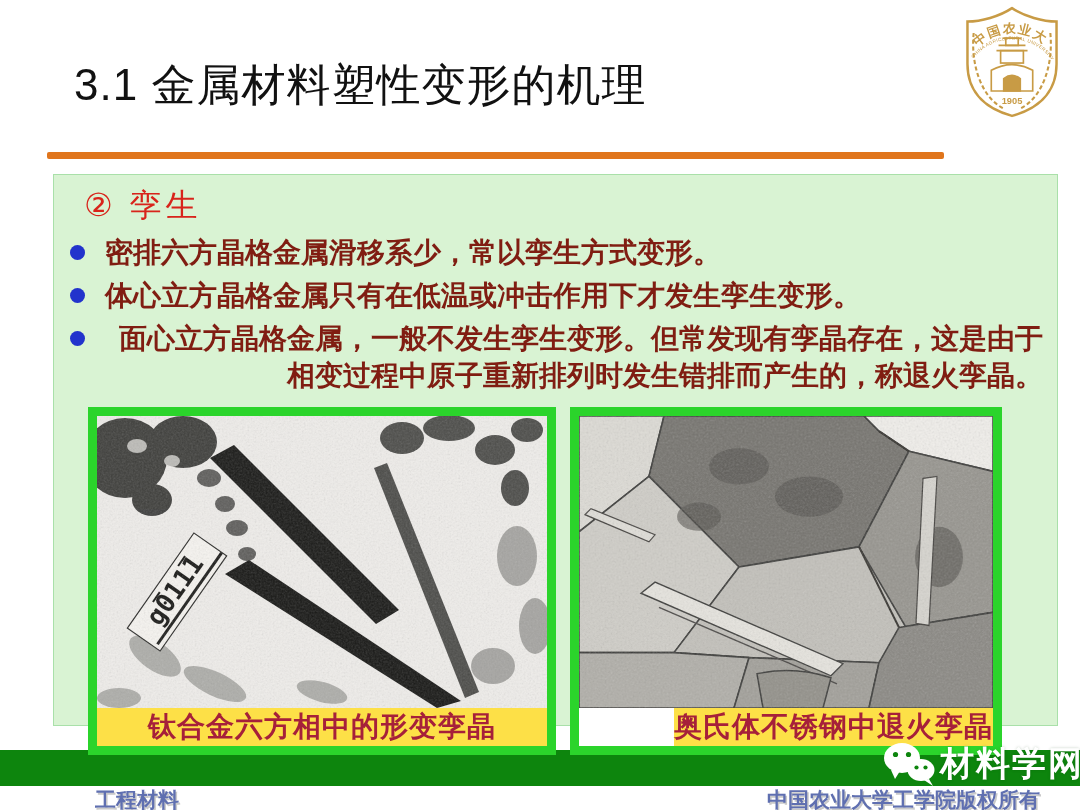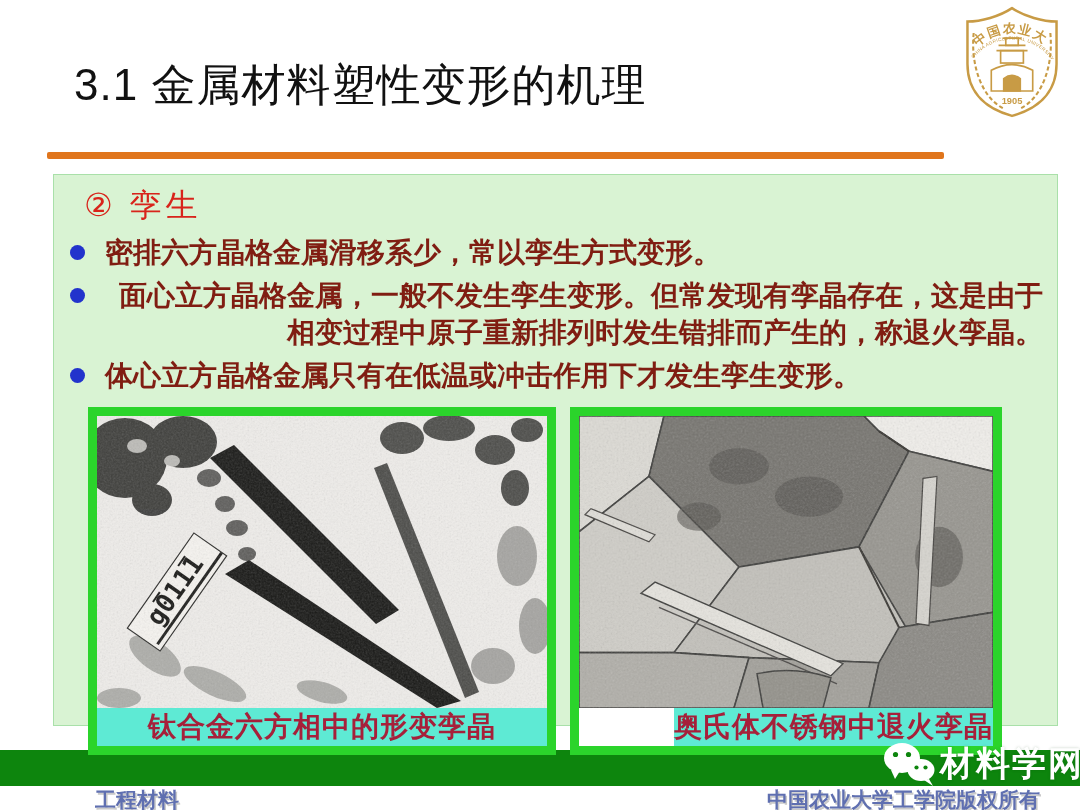--- a/index.html
+++ b/index.html
@@ -56,21 +56,21 @@
   
   figure.micro{
     margin:0;position:absolute;display:flex;flex-direction:column;
     border:9px solid var(--border-green);background:#ffffff;box-sizing:border-box;
     z-index:3;
   }
   figure.micro .photo{flex:1 1 auto;overflow:hidden;background:#e9e7e3;}
   figure.micro .photo svg{display:block;width:100%;height:100%;}
   figure.micro figcaption{
     flex:0 0 38px;display:flex;align-items:center;justify-content:center;
-    background:#5eead4;font-size:28px;font-weight:bold;color:var(--caption-red);
+    background:#fde047;font-size:28px;font-weight:bold;color:var(--caption-red);
     letter-spacing:1px;white-space:nowrap;
   }
   .fig-left{left:88px;top:407px;width:468px;height:348px;}
   .fig-right{left:570px;top:407px;width:432px;height:348px;align-items:flex-end;}
 
   
   .green-bar{left:0;top:750px;width:1080px;height:36px;background:var(--bar-green);z-index:2;}
 
   
   .watermark{
@@ -126,25 +126,25 @@
 
 <div class="abs section-heading">② 孪生</div>
 
 <ul class="abs bullets">
   <li>
     <span class="dot"></span>
     <span class="btext">密排六方晶格金属滑移系少，常以孪生方式变形。</span>
   </li>
   <li>
     <span class="dot"></span>
-    <span class="btext">面心立方晶格金属，一般不发生孪生变形。但常发现有孪晶存在，这是由于相变过程中原子重新排列时发生错排而产生的，称退火孪晶。</span>
+    <span class="btext">体心立方晶格金属只有在低温或冲击作用下才发生孪生变形。</span>
   </li>
   <li>
     <span class="dot"></span>
-    <span class="btext">体心立方晶格金属只有在低温或冲击作用下才发生孪生变形。</span>
+    <span class="btext">面心立方晶格金属，一般不发生孪生变形。但常发现有孪晶存在，这是由于相变过程中原子重新排列时发生错排而产生的，称退火孪晶。</span>
   </li>
 </ul>
 
 <figure class="micro fig-left">
   <div class="photo">
     <svg viewBox="0 0 450 292" preserveAspectRatio="none">
       <defs>
         <filter id="grain1" x="0" y="0" width="100%" height="100%">
           <feTurbulence type="fractalNoise" baseFrequency="0.55" numOctaves="2" seed="7"></feTurbulence>
           <feColorMatrix type="saturate" values="0"></feColorMatrix>

